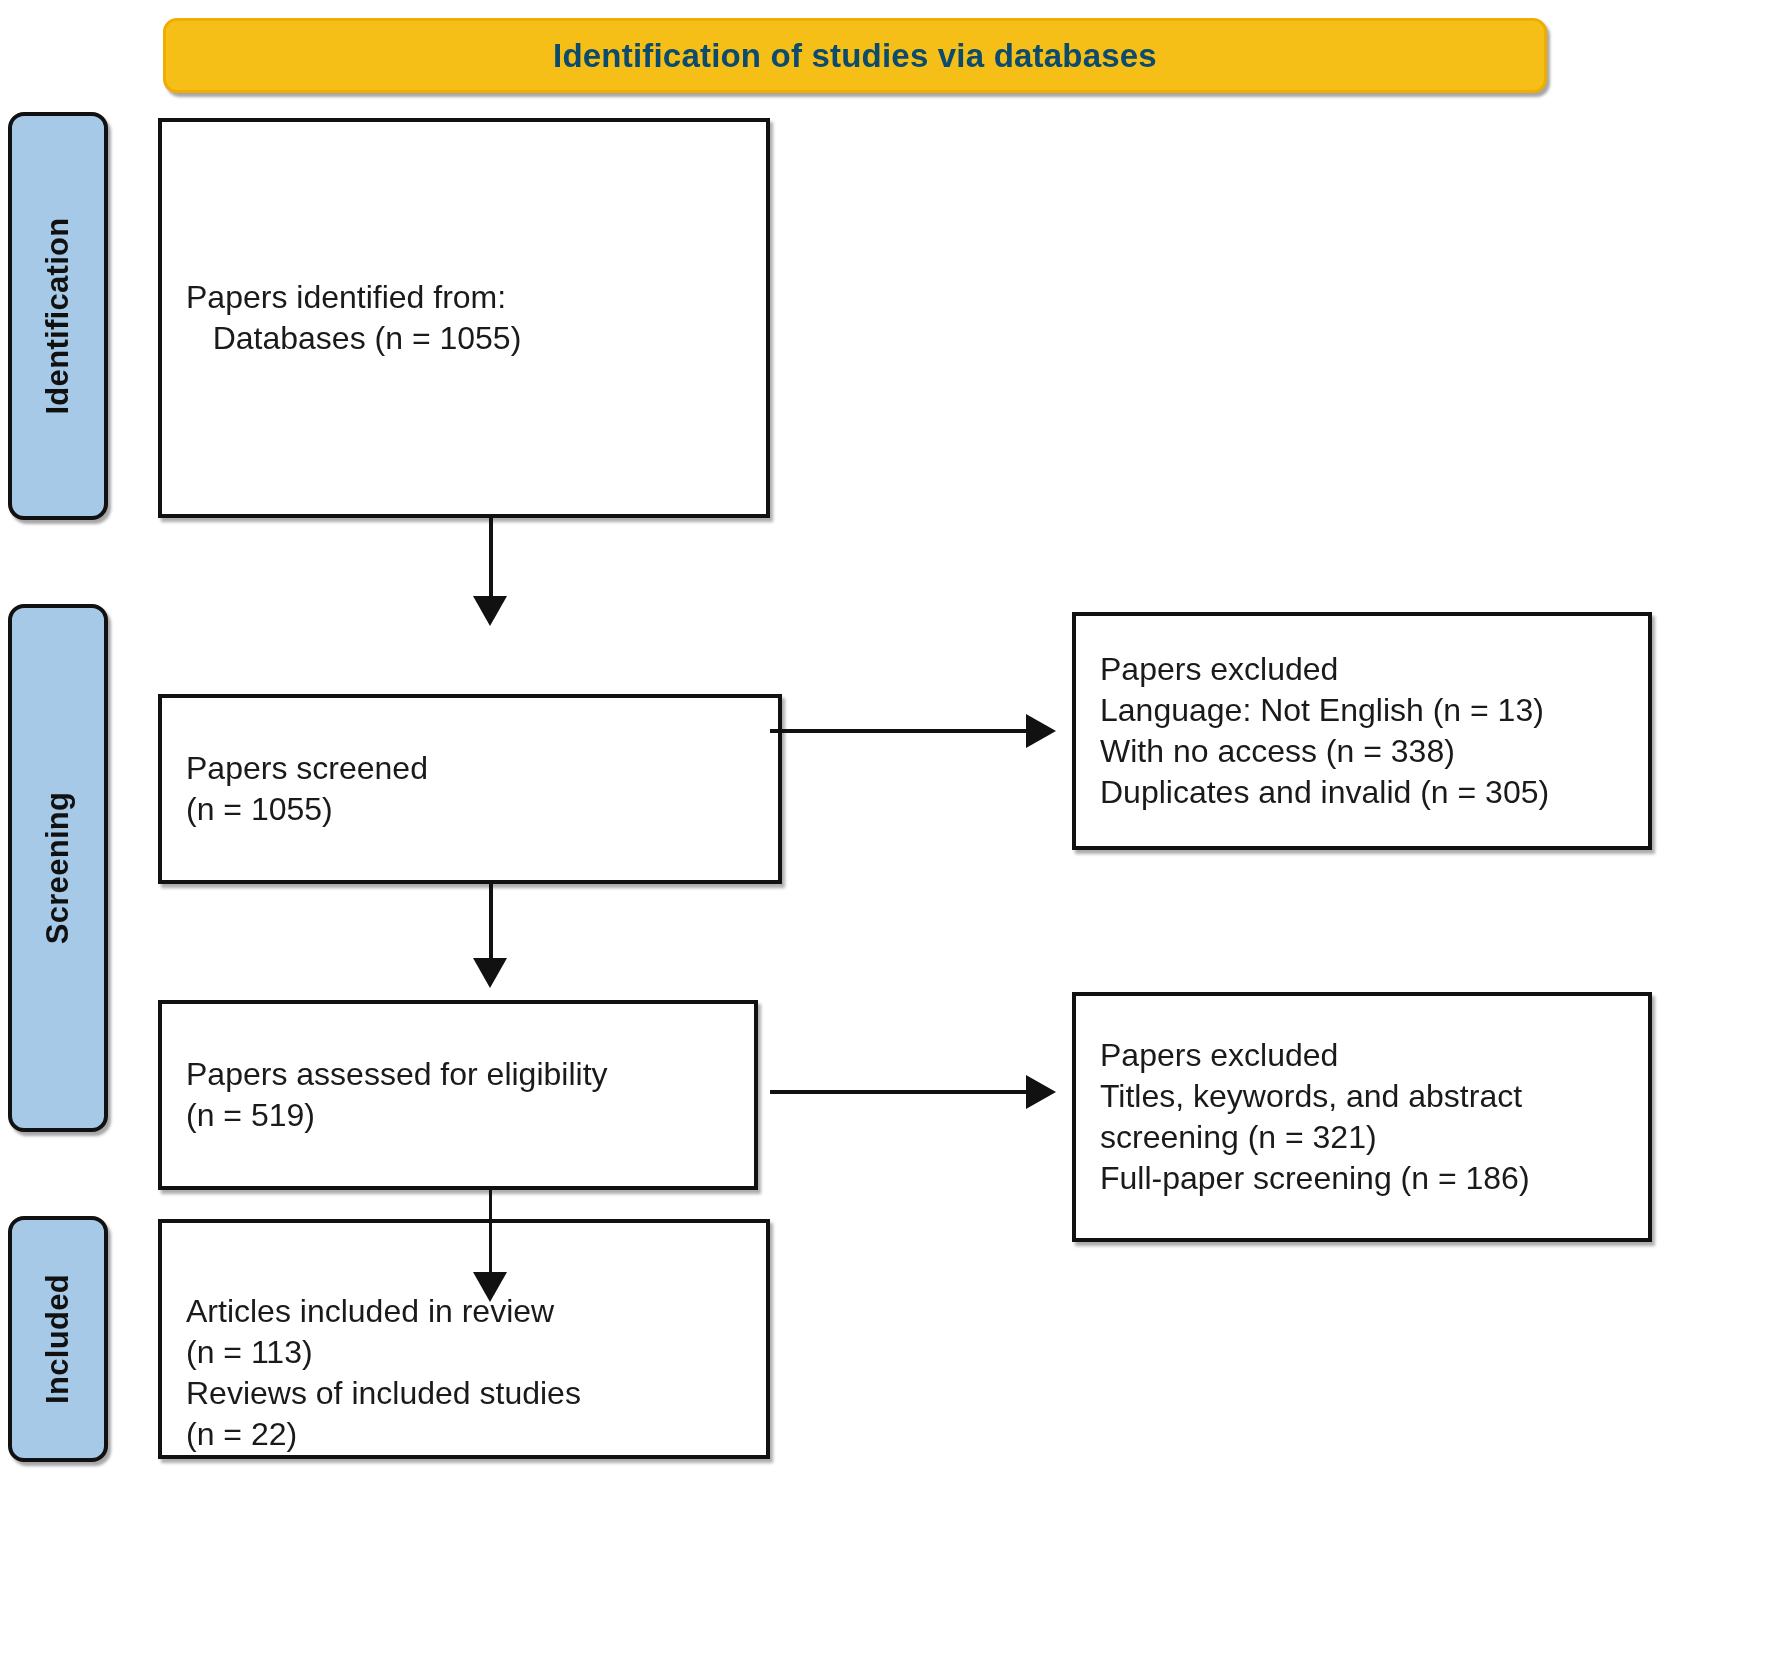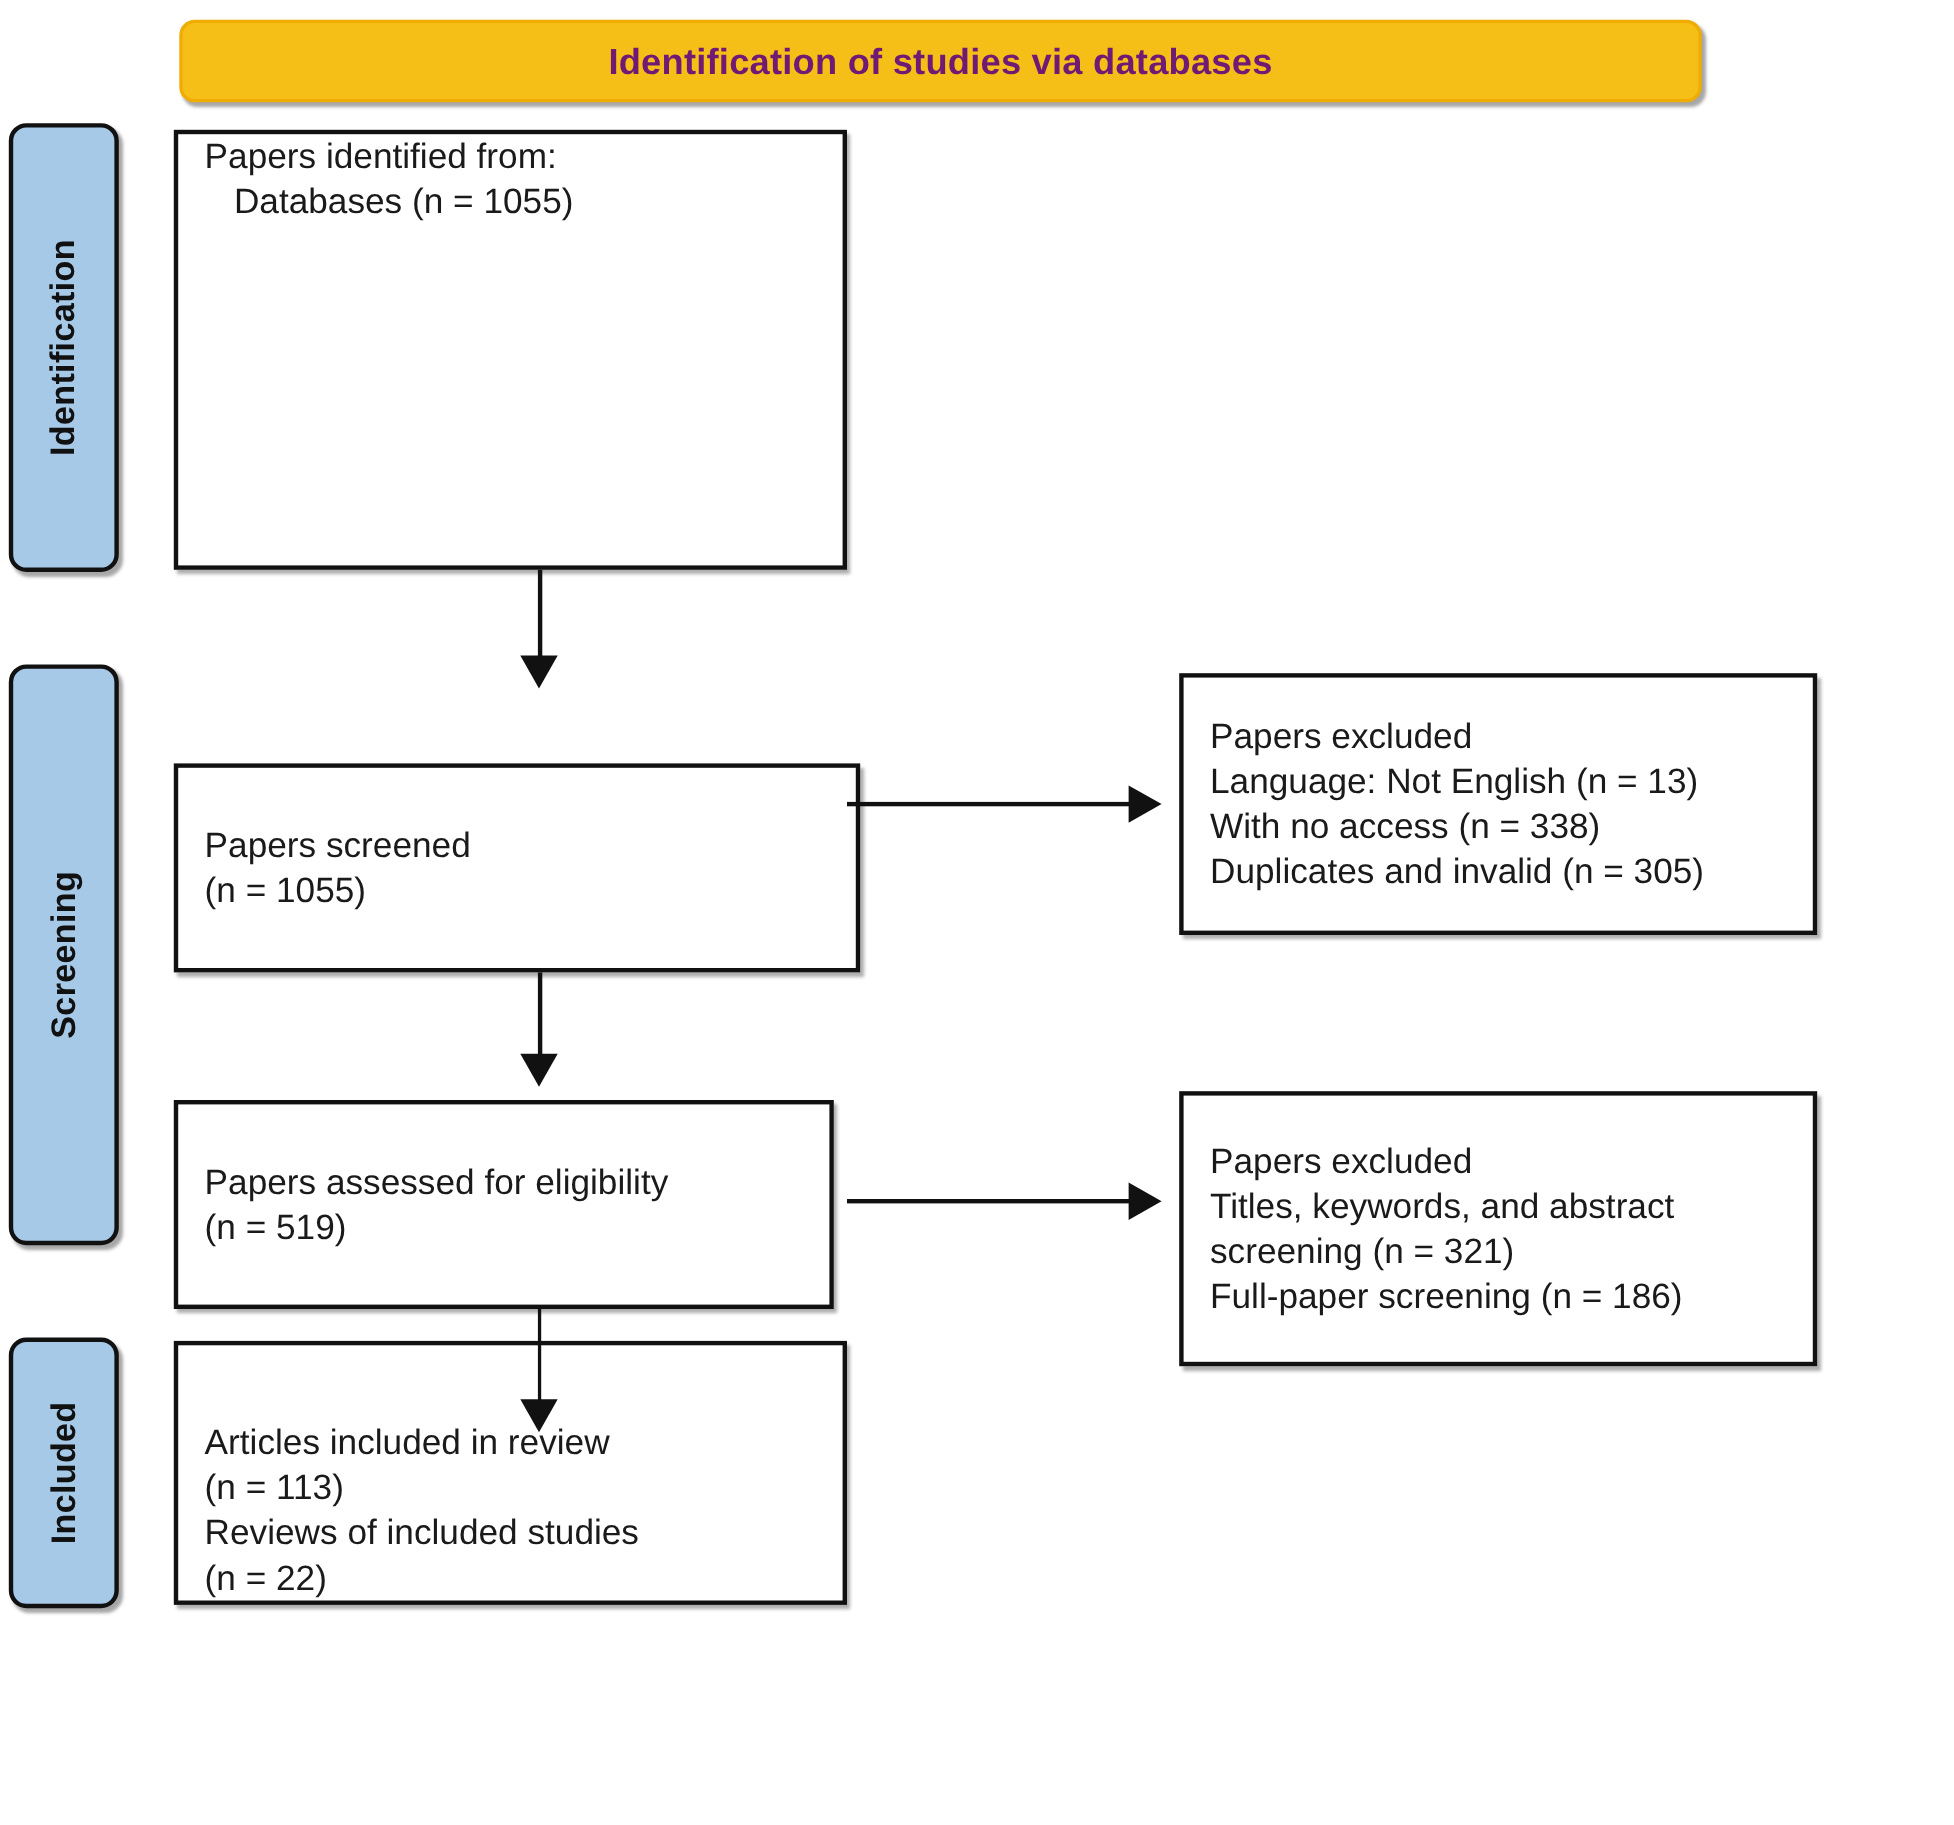--- a/index.html
+++ b/index.html
@@ -31,21 +31,21 @@
     border-radius: 14px;
     box-shadow: 3px 4px 3px rgba(0,0,0,0.35);
     display: flex;
     align-items: center;
     justify-content: center;
     box-sizing: border-box;
   }
   .banner-title {
     font-size: 33px;
     font-weight: bold;
-    color: #701a75;
+    color: #0c4a6e;
     letter-spacing: 0.2px;
     white-space: nowrap;
   }
 
   
   .stage {
     position: absolute;
     left: 8px;
     width: 100px;
     background: #a6c9e8;
@@ -80,21 +80,21 @@
     display: flex;
     flex-direction: column;
     justify-content: center;
   }
   .fbox .line {
     font-size: 32px;
     line-height: 1.28;
     color: #1a1a1a;
     white-space: pre;
   }
-  .fbox.centered-text { justify-content: flex-start; }
+  .fbox.centered-text { justify-content: center; }
 
   #box-identified  { left: 158px;  top: 118px;  width: 612px;  height: 400px; }
   #box-screened    { left: 158px;  top: 694px;  width: 624px;  height: 190px; }
   #box-assessed    { left: 158px;  top: 1000px; width: 600px;  height: 190px; }
   #box-included    { left: 158px;  top: 1219px; width: 612px;  height: 240px; justify-content: flex-end; }
   #box-excluded-1  { left: 1072px; top: 612px;  width: 580px;  height: 238px; }
   #box-excluded-2  { left: 1072px; top: 992px;  width: 580px;  height: 250px; }
 
   
   .vline {

